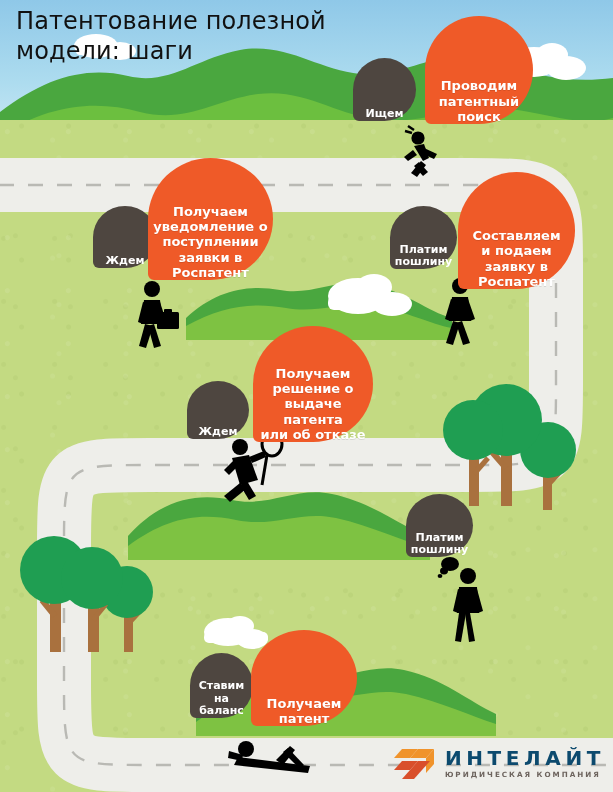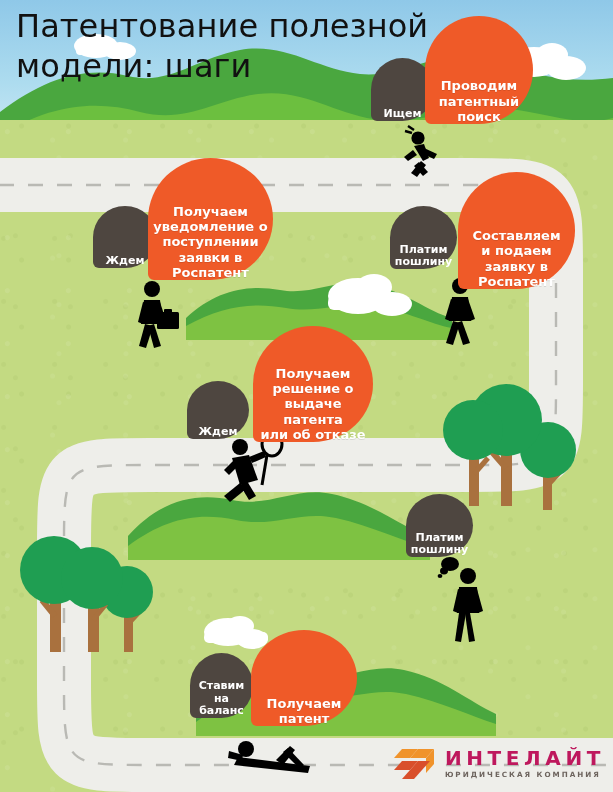--- a/index.html
+++ b/index.html
@@ -54,21 +54,21 @@
   
   #road-svg { left: 0; top: 120px; width: 613px; height: 672px; }
 
   
   #scenery-svg { left: 0; top: 0; width: 613px; height: 792px; }
 
   
   #title {
     left: 16px; top: 6px; width: 430px;
     font-family: "DejaVu Sans", "Liberation Sans", sans-serif;
-    font-size: 32px; line-height: 1.26;
+    font-size: 24px; line-height: 1.26;
     font-weight: 400;
     color: #111;
     letter-spacing: .1px;
     z-index: 40;
   }
   #title .tl { display: block; }
 
   
   .bubble {
     position: absolute;
@@ -98,21 +98,21 @@
 
   
   #logo {
     right: 8px; bottom: 10px;
     display: flex; align-items: center; gap: 9px;
     z-index: 45;
   }
   #logo-mark { width: 44px; height: 38px; flex: none; }
   #logo-words { display: flex; flex-direction: column; }
   #logo-name {
-    font-size: 20px; font-weight: 700; color: #be185d;
+    font-size: 20px; font-weight: 700; color: #0c4a6e;
     letter-spacing: 4.6px; line-height: 1;
   }
   #logo-sub {
     font-size: 7.2px; font-weight: 700; color: #6d645e;
     letter-spacing: 2.0px; line-height: 1; margin-top: 3px;
   }
 </style>
 </head>
 <body>
 
@@ -302,21 +302,21 @@
       <path d="M288,748 l16,17 l-5,3 l-16,-16 z"></path>
     </g>
 
   </svg>
 
   <div id="title" class="layer">
     <span class="tl">Патентование полезной</span>
     <span class="tl">модели: шаги</span>
   </div>
 
-  <div class="bubble dark small" style="left:371px; top:58px; width:63px; height:63px;">
+  <div class="bubble dark small" style="left:353px; top:58px; width:63px; height:63px;">
     <span class="btext">Ищем</span>
   </div>
 
   <div class="bubble orange" style="left:425px; top:16px; width:108px; height:108px;">
     <span class="btext">Проводим<br>патентный<br>поиск</span>
   </div>
 
   <div class="bubble dark small" style="left:390px; top:206px; width:67px; height:63px;">
     <span class="btext">Платим<br>пошлину</span>
   </div>

